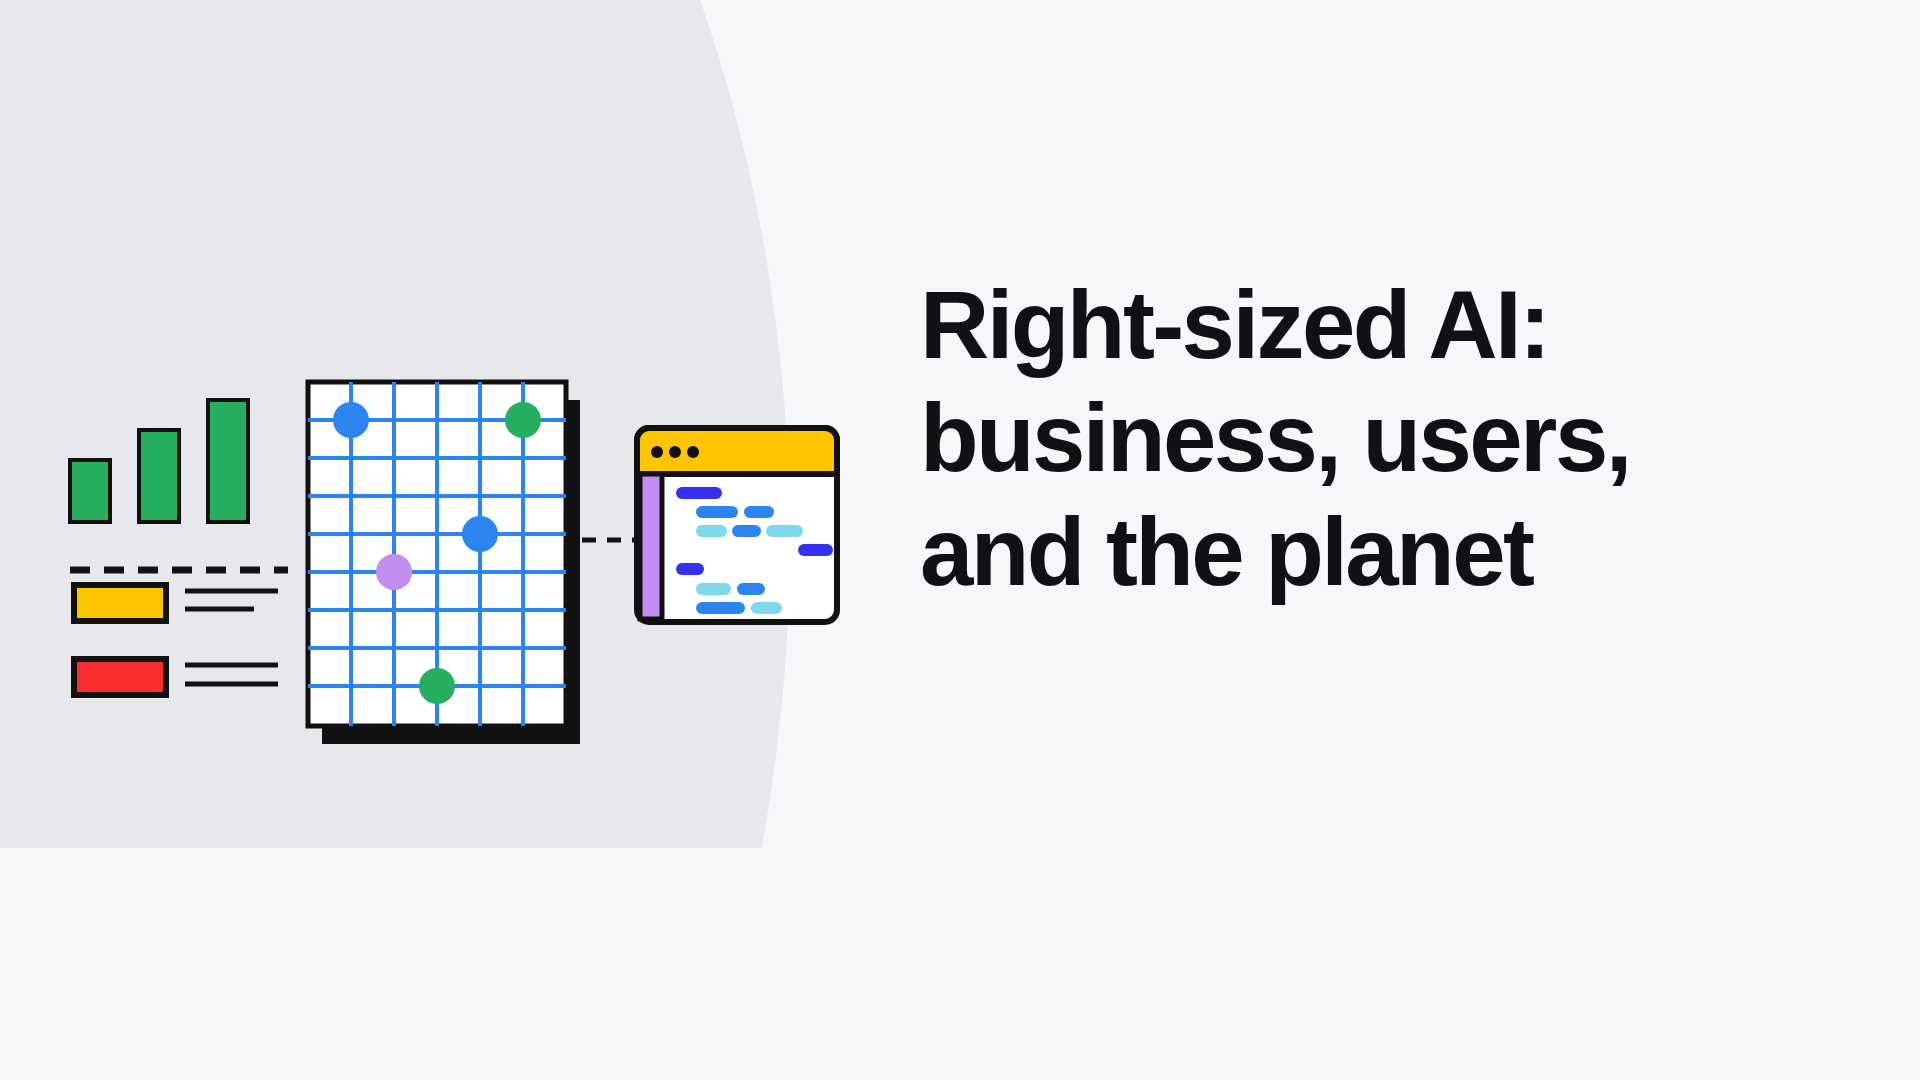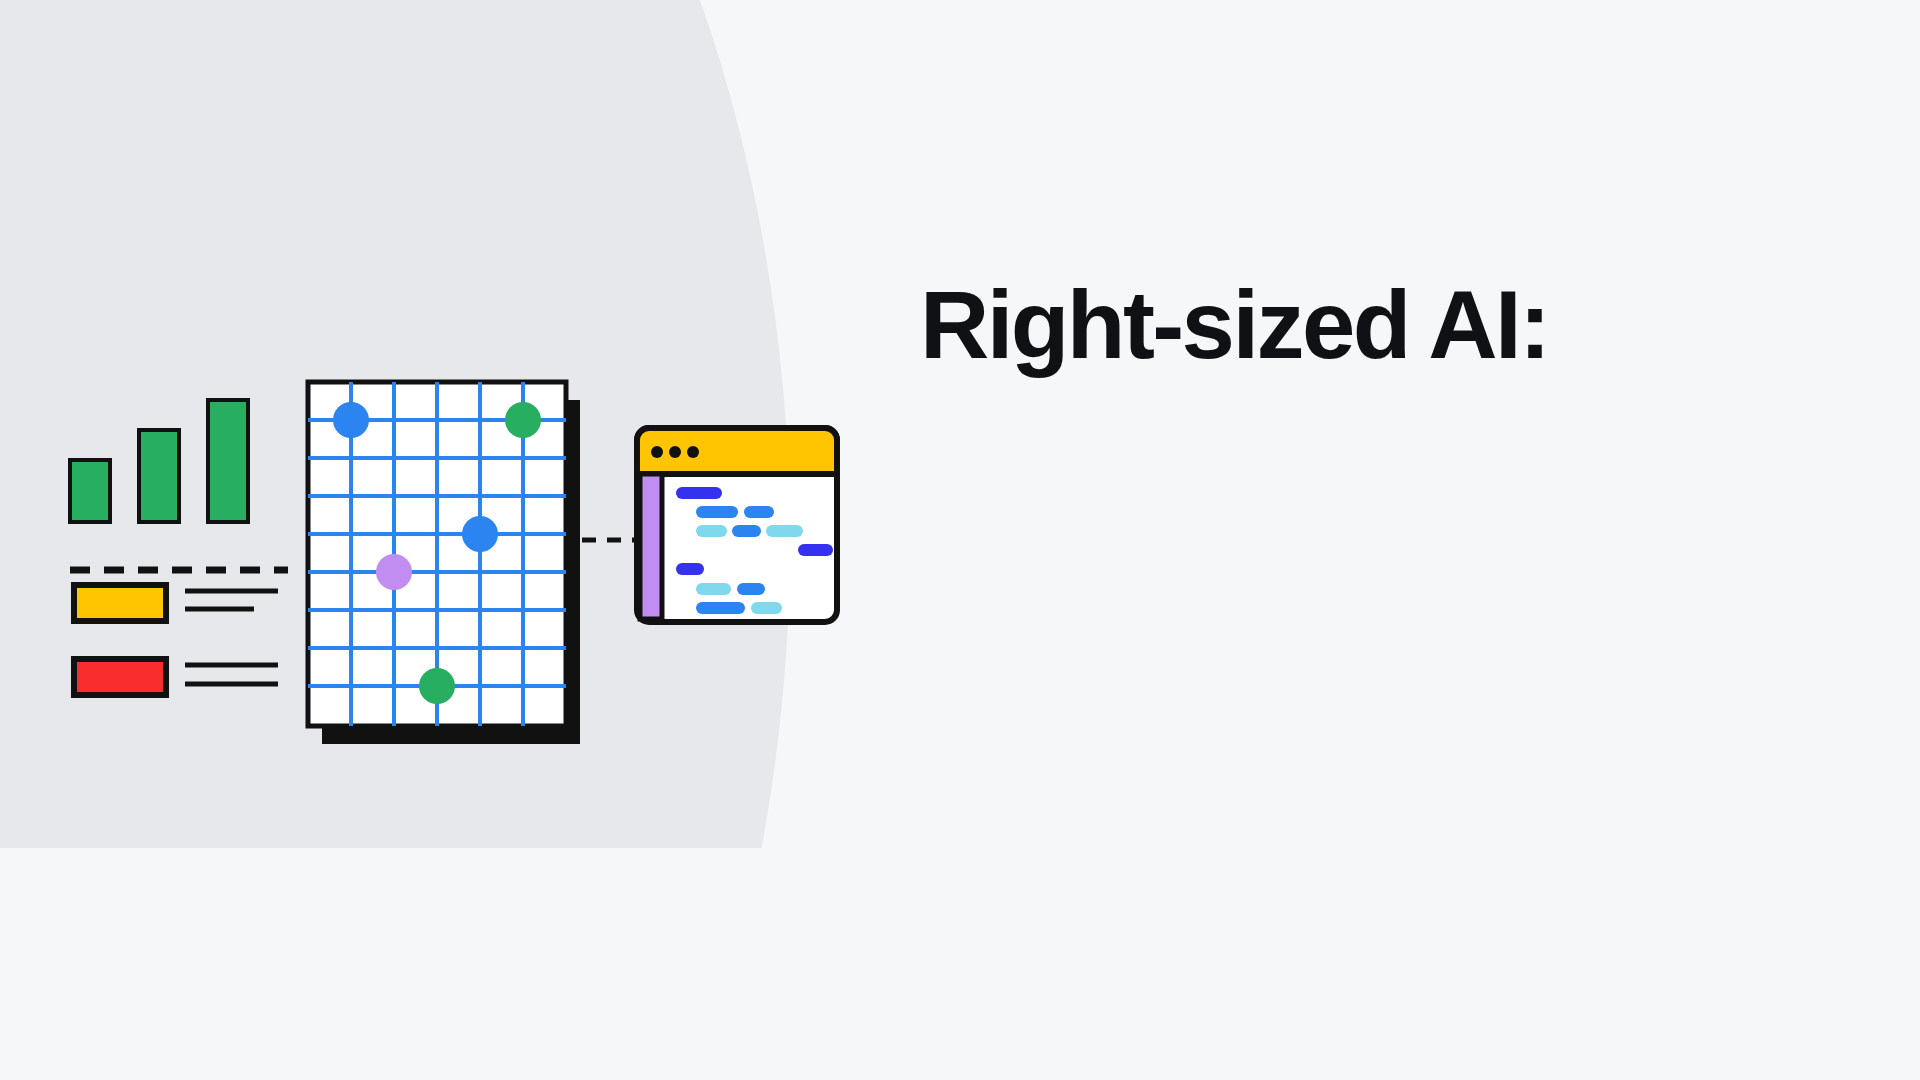--- a/index.html
+++ b/index.html
@@ -163,16 +163,18 @@
 
         <rect x="696" y="602" width="49" height="12" rx="6" fill="#2b84f0"></rect>
         <rect x="751" y="602" width="31" height="12" rx="6" fill="#7fd8ec"></rect>
       </g>
     </g>
   </svg>
 
   <div class="headline-wrap">
     <h1 class="headline">
       <span class="hl-line">Right-sized AI:</span>
+      <span class="hl-line">business, users,</span>
+      <span class="hl-line">and the planet</span>
     </h1>
   </div>
 
 </div>
 
 </body></html>

